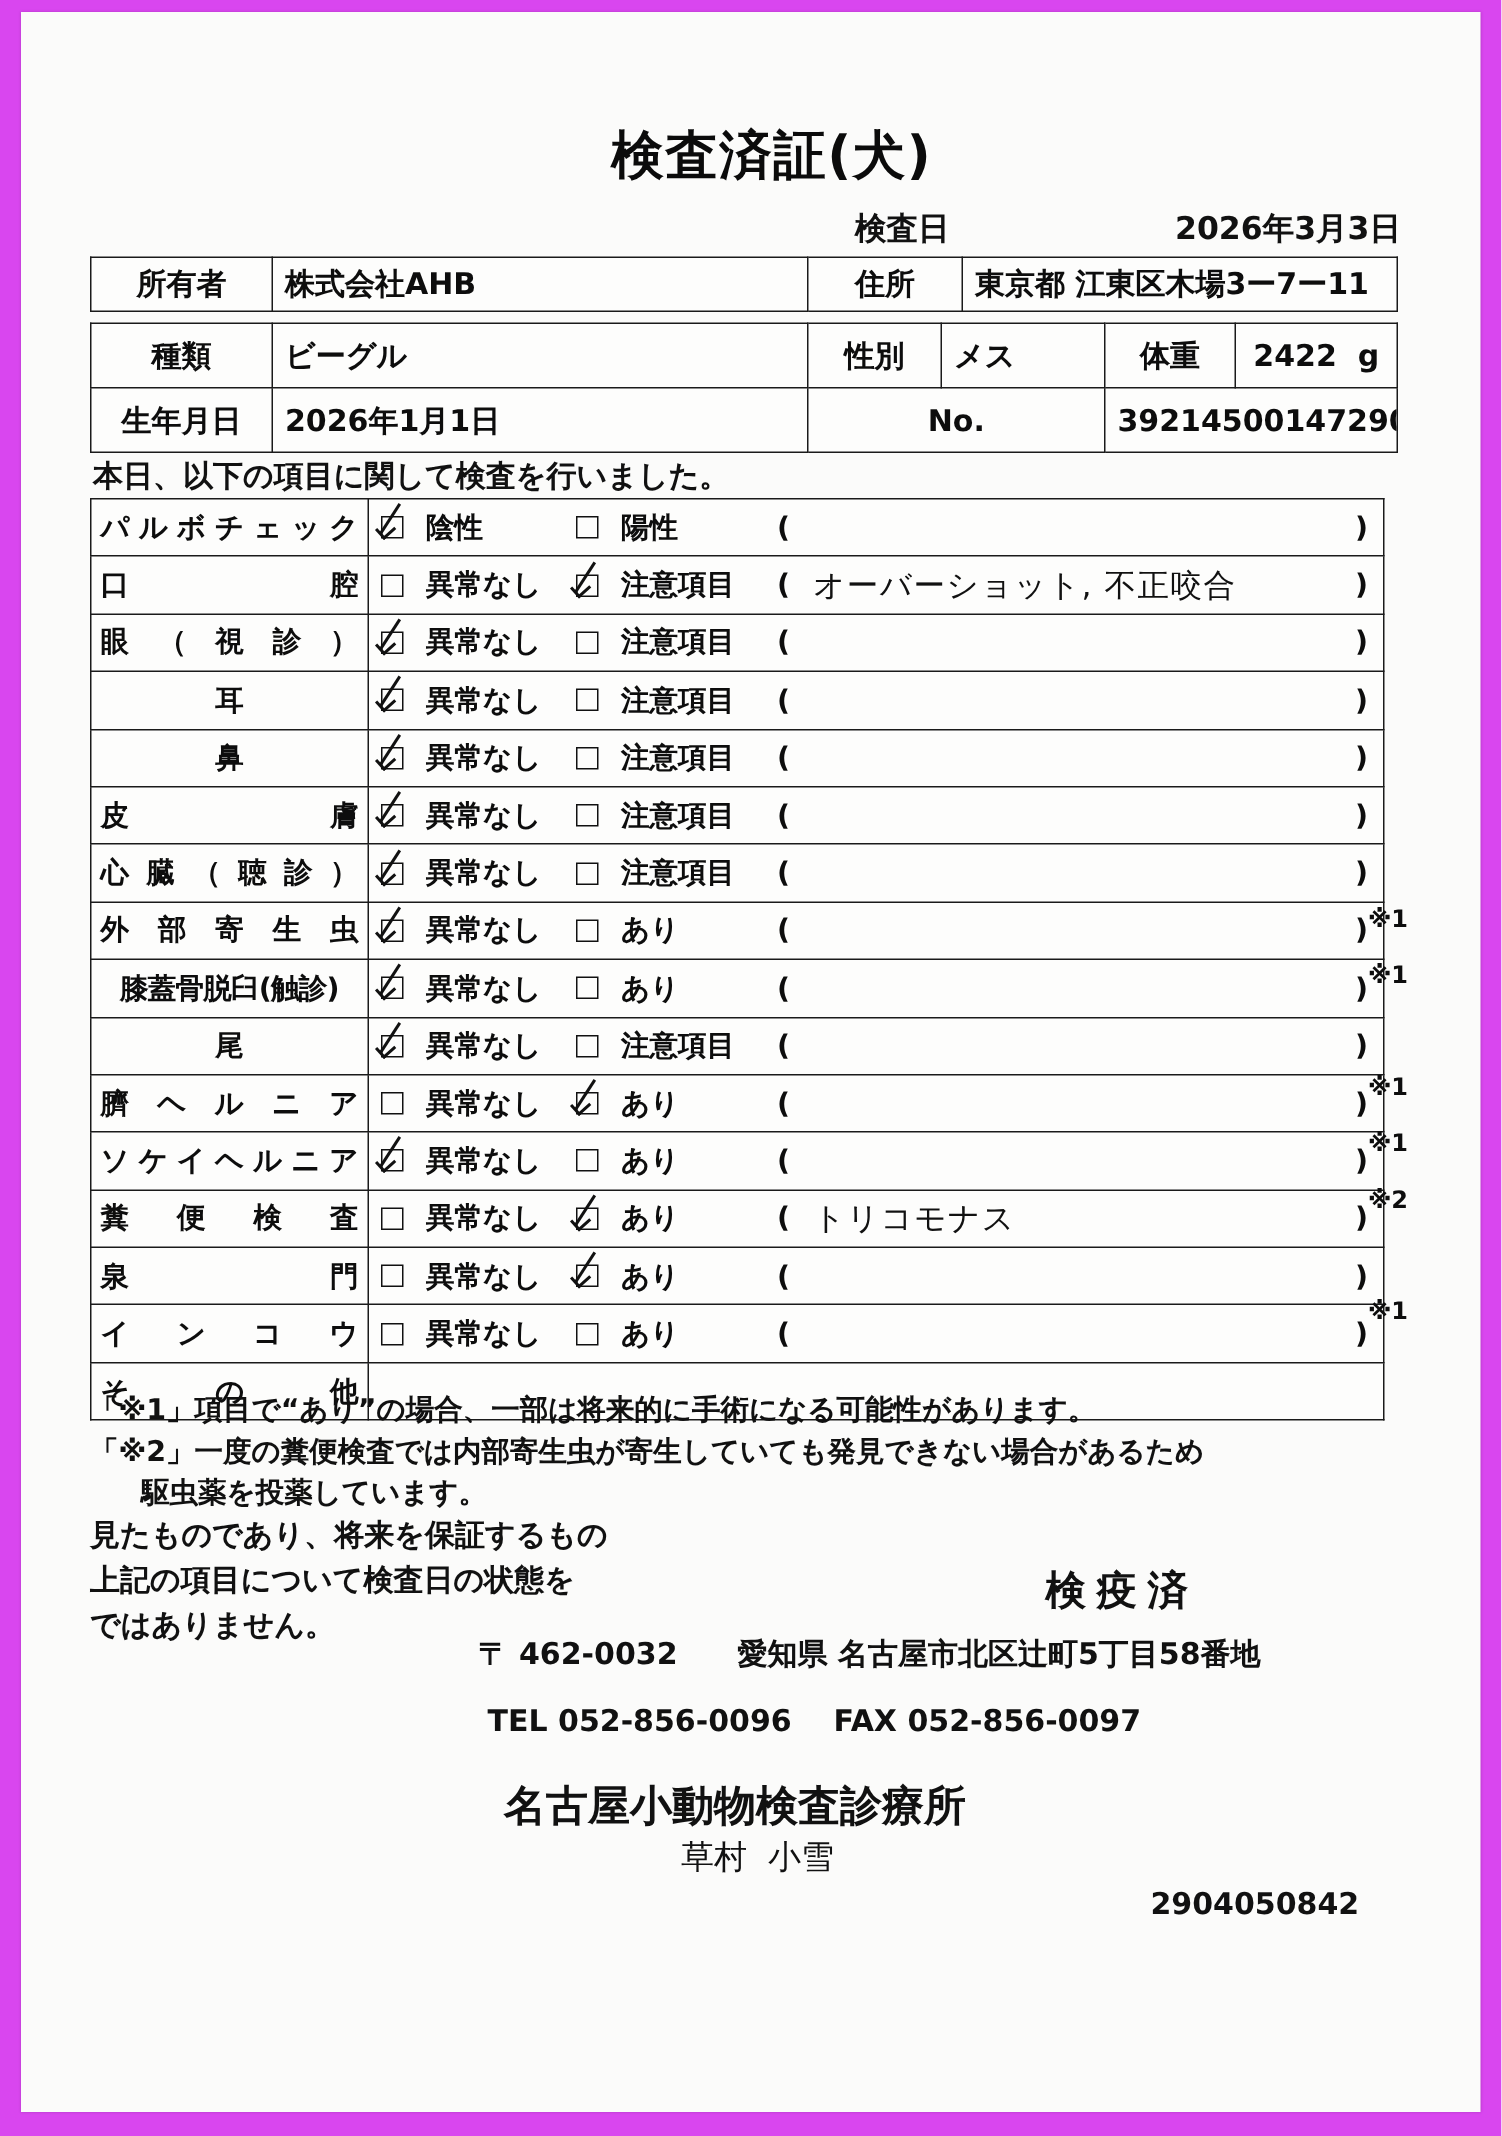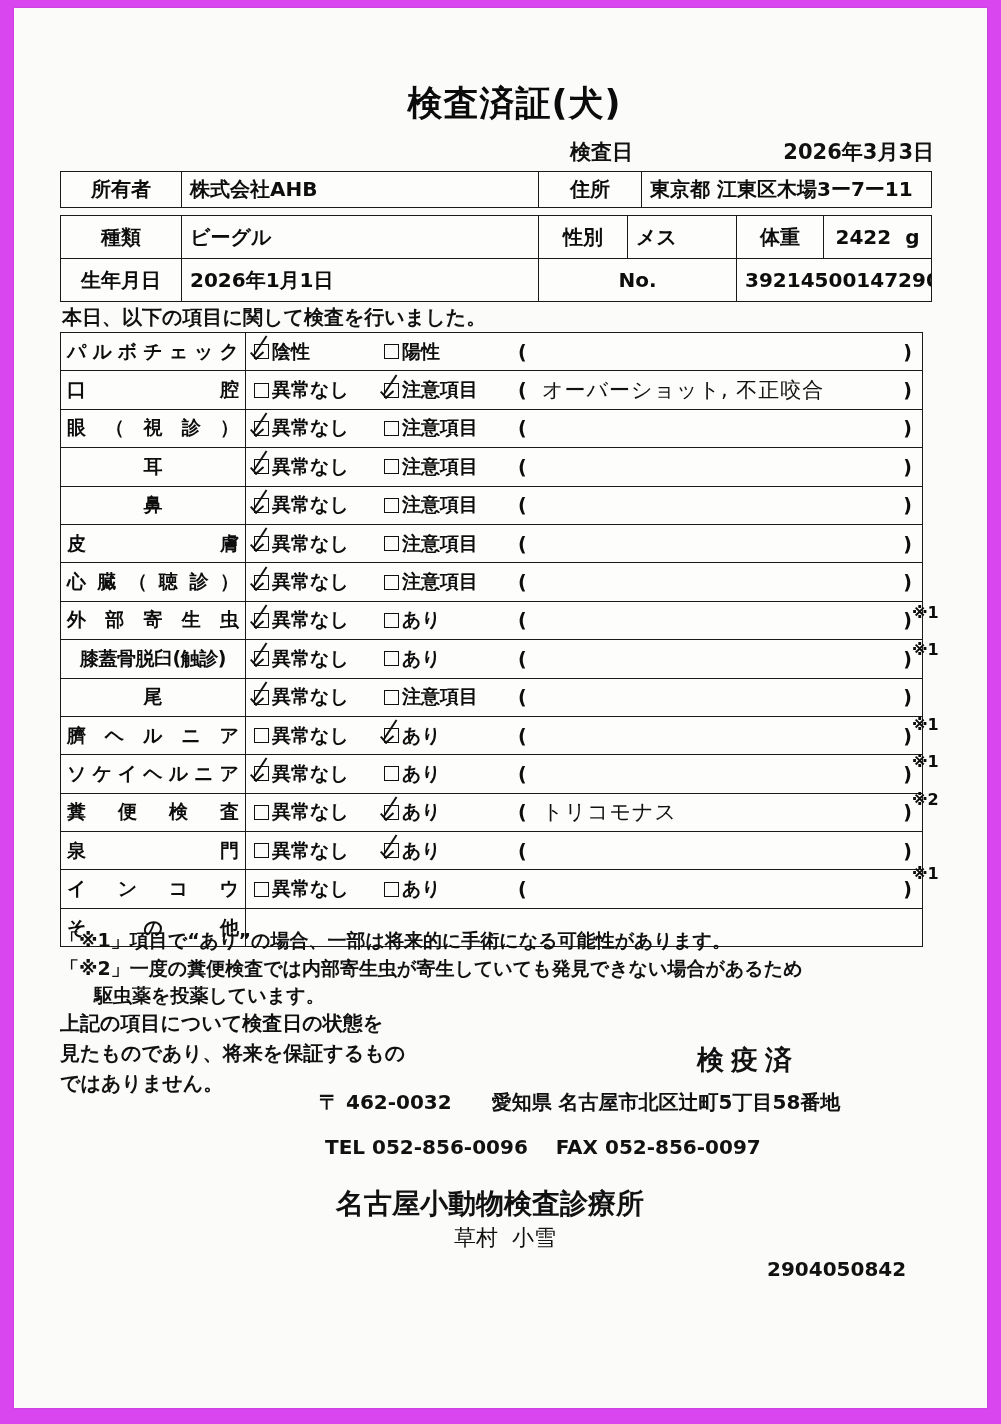--- a/index.html
+++ b/index.html
@@ -123,21 +123,21 @@
   .opt-cell {
     position: relative;
     width: 676px;
   }
   .opt {
     position: absolute;
     top: 50%;
     transform: translateY(-50%);
     display: flex;
     align-items: center;
-    gap: 3px;
+    gap: 15px;
     font-size: 19px;
     font-weight: bold;
   }
   .opt1 { left: 8px; }
   .opt2 { left: 138px; }
 
   .box {
     position: relative;
     display: inline-block;
     width: 15px;
@@ -583,22 +583,22 @@
         <div class="mark"></div>
       </div>
 
     <div class="footnotes">
       <div>「※1」項目で“あり”の場合、一部は将来的に手術になる可能性があります。</div>
       <div>「※2」一度の糞便検査では内部寄生虫が寄生していても発見できない場合があるため</div>
       <div class="f2line2">駆虫薬を投薬しています。</div>
     </div>
 
     <div class="closing">
+      <div>見たものであり、将来を保証するもの</div>
       <div>上記の項目について検査日の状態を</div>
-      <div>見たものであり、将来を保証するもの</div>
       <div>ではありません。</div>
     </div>
 
     <div class="stamp">検疫済</div>
 
     <div class="addr">
       <span>〒</span>
       <span class="zip">462-0032</span>
       <span class="sep"></span>
       <span>愛知県 名古屋市北区辻町5丁目58番地</span>

